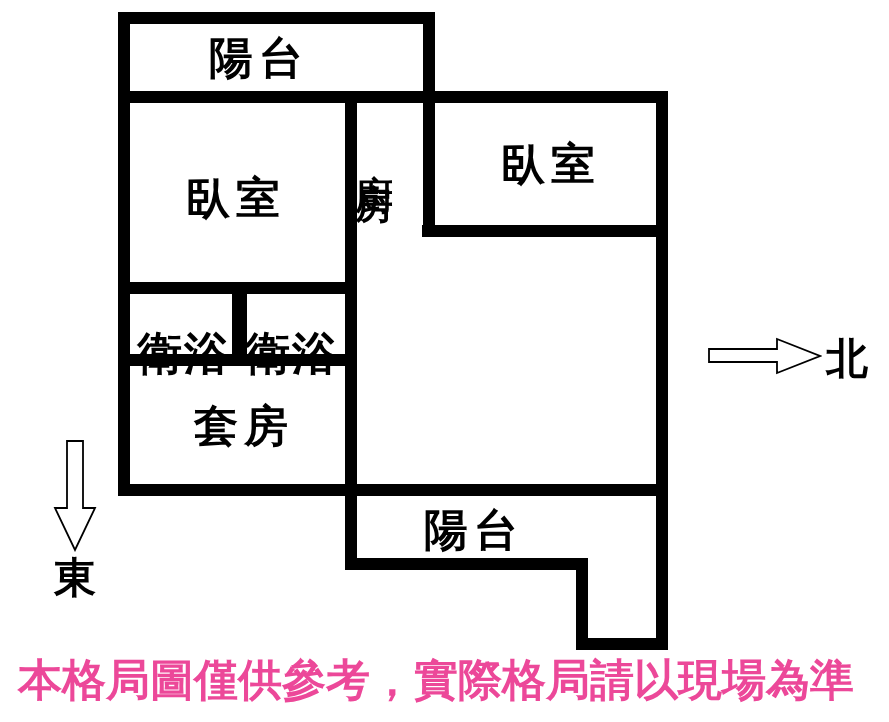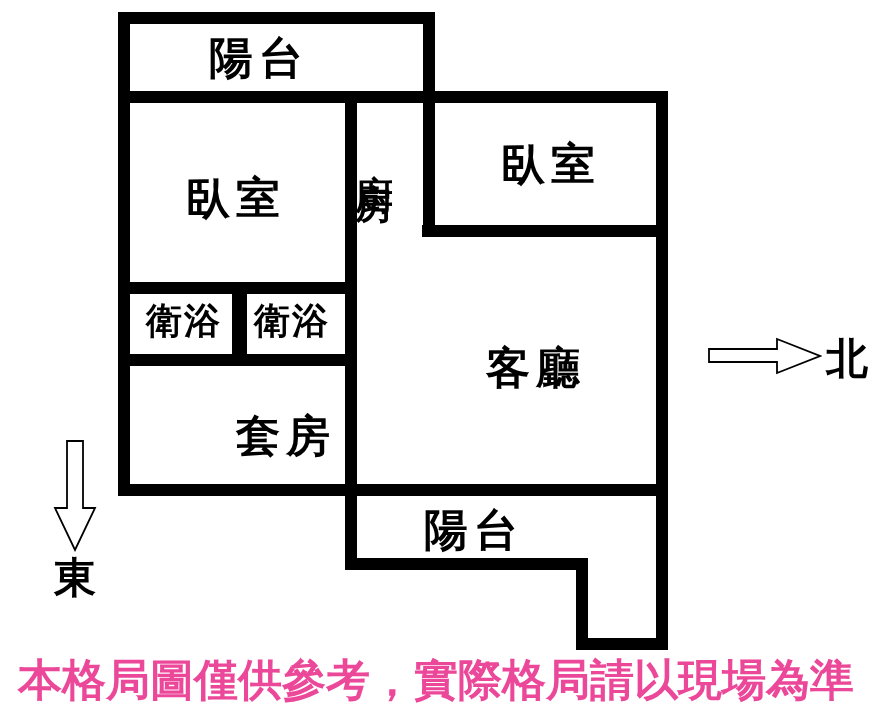--- a/index.html
+++ b/index.html
@@ -21,21 +21,21 @@
     position: absolute;
     transform: translate(-50%, -50%);
     font-weight: bold;
     color: #000000;
     white-space: nowrap;
     line-height: 1;
     letter-spacing: 6px;
     text-indent: 6px; 
   }
   .fs44 { font-size: 44px; }
-  .fs36 { font-size: 36px; letter-spacing: 2px; text-indent: 2px; }
+  .fs36 { font-size: 45px; letter-spacing: 2px; text-indent: 2px; margin-top: 32px; }
   .vertical {
     writing-mode: vertical-rl;
     text-orientation: upright;
     letter-spacing: 8px;
     text-indent: 0;
   }
   .compass-label {
     position: absolute;
     transform: translate(-50%, -50%);
     font-weight: bold;
@@ -79,22 +79,21 @@
   <div class="wall" style="left:232px; top:282px; width:15px; height:84px;"></div>
   <div class="wall" style="left:656px; top:91px;  width:12px; height:559px;"></div>
   <div class="wall" style="left:576px; top:558px; width:12px; height:92px;"></div>
 
   <div class="room-label fs44" style="left:256px; top:58px;">陽台</div>
   <div class="room-label fs44" style="left:233px; top:198px;">臥室</div>
   <div class="room-label fs44 vertical" style="left:374px; top:152px; font-size:38px;">廚房</div>
   <div class="room-label fs44" style="left:548px; top:164px;">臥室</div>
   <div class="room-label fs36" style="left:183px; top:321px;">衛浴</div>
   <div class="room-label fs36" style="left:291px; top:321px;">衛浴</div>
-  <div class="room-label fs44" style="left:533px; top:368px;">客廳</div>
-  <div class="room-label fs44" style="left:241px; top:436px;margin-left:42px;">套房</div>
+  <div class="room-label fs44" style="left:241px; top:426px;">套房</div>
   <div class="room-label fs44" style="left:471px; top:530px;">陽台</div>
 
   <div class="arrow" style="left:707px; top:336px; width:115px; height:40px;">
     <svg width="115" height="40" viewBox="0 0 115 40" xmlns="http://www.w3.org/2000/svg">
       <polygon points="2,13 70,13 70,3 113,20 70,37 70,26 2,26" fill="#ffffff" stroke="#000000" stroke-width="1.8" stroke-linejoin="miter"></polygon>
     </svg>
   </div>
   <div class="compass-label" style="left:847px; top:359px;">北</div>
 
   <div class="arrow" style="left:53px; top:440px; width:44px; height:112px;">

